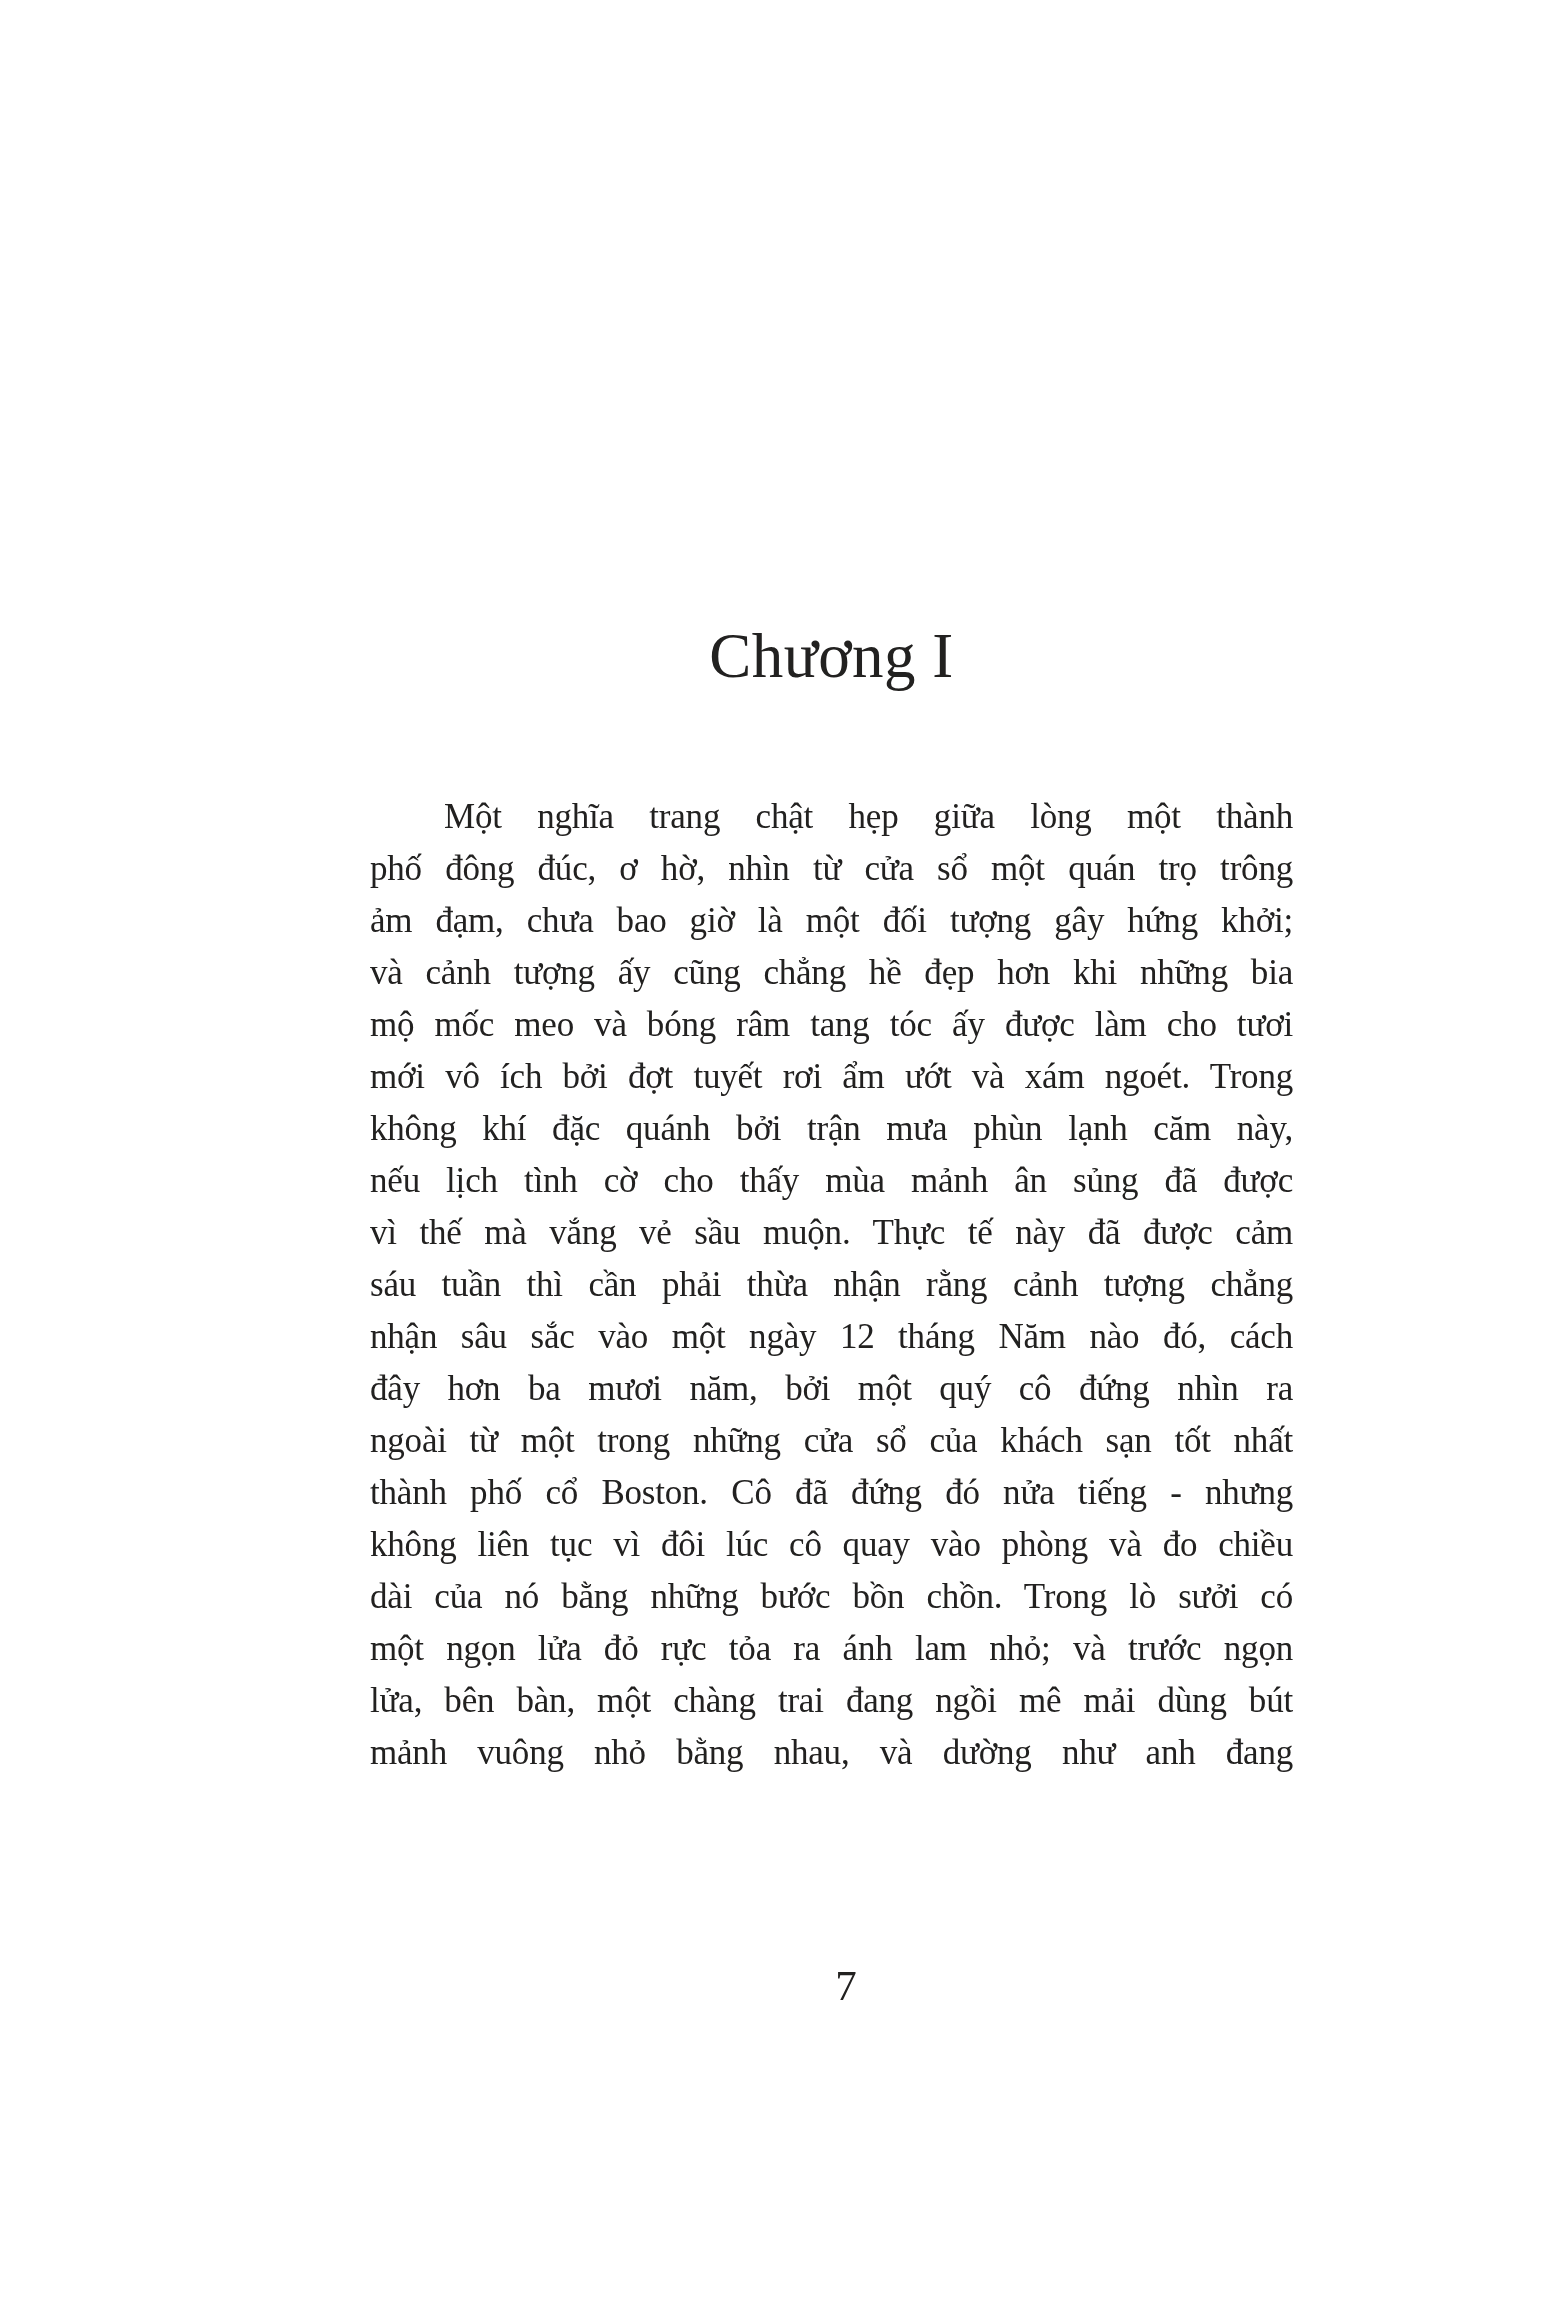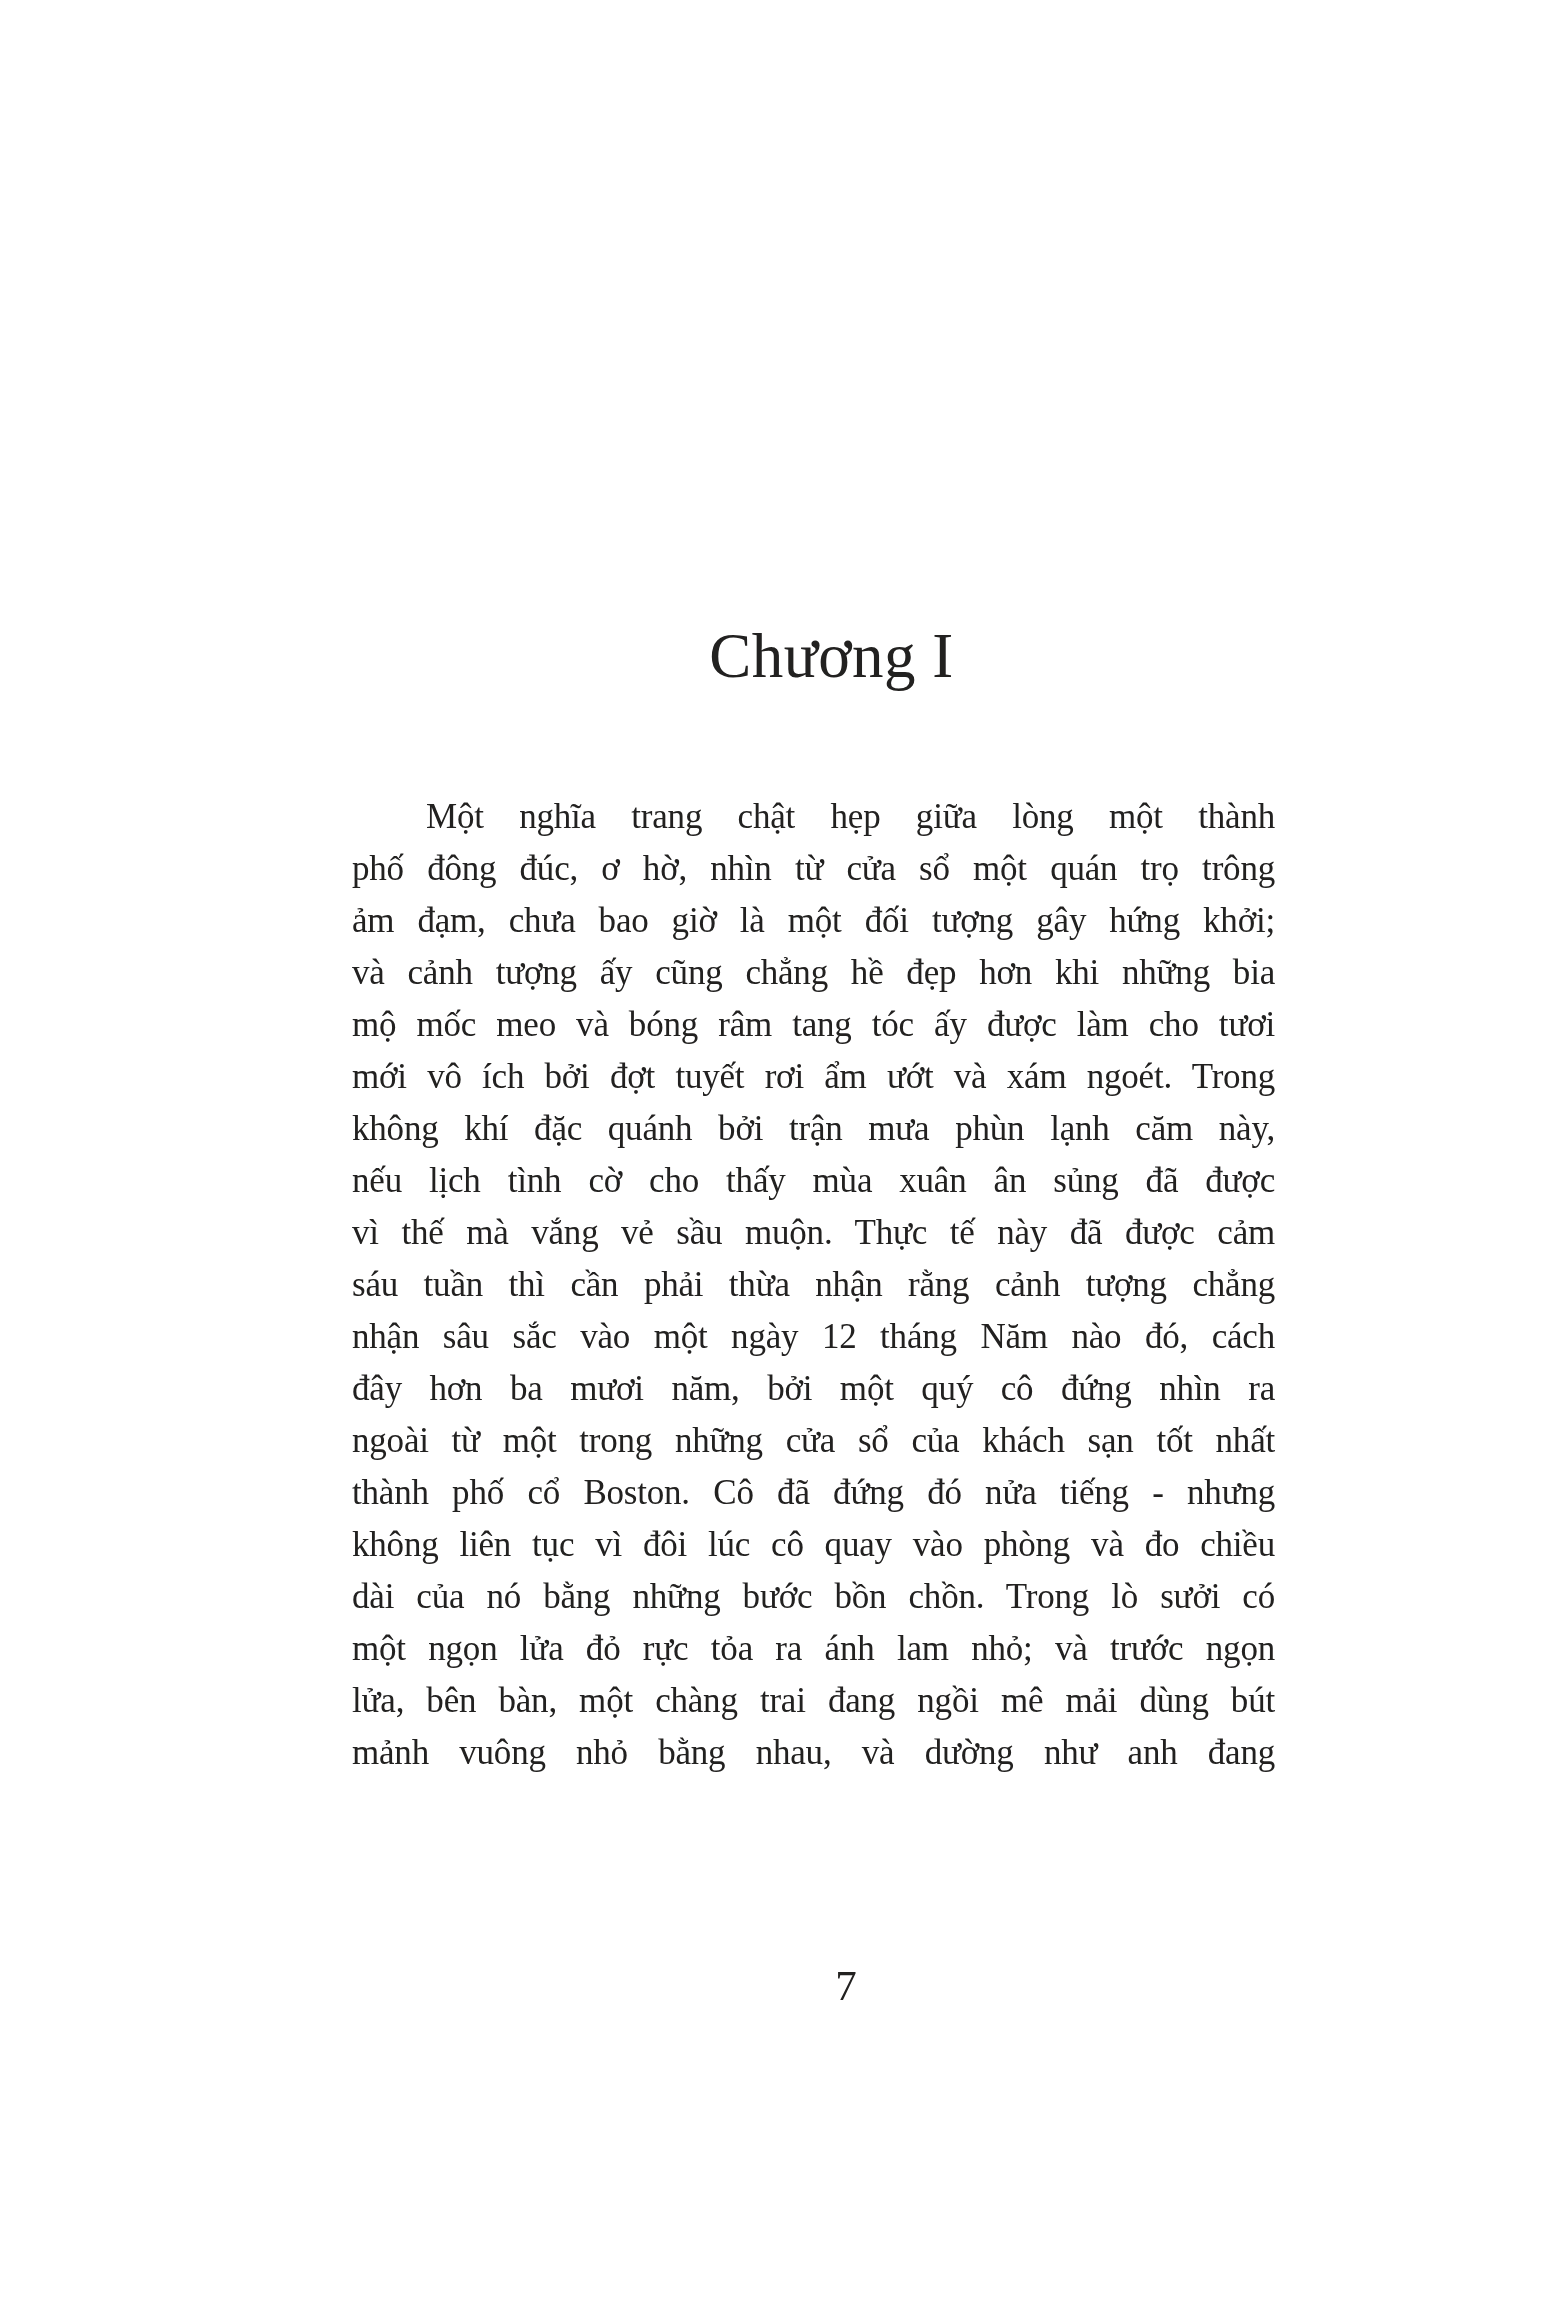--- a/index.html
+++ b/index.html
@@ -23,21 +23,21 @@
     width: 923px;
     text-align: center;
     font-size: 63px;
     line-height: 71px;
     font-weight: 400;
     letter-spacing: 0.5px;
     white-space: nowrap;
   }
   .body-text {
     position: absolute;
-    left: 352px;
+    left: 370px;
     top: 791px;
     width: 923px;
   }
   .body-line {
     font-size: 35px;
     line-height: 52px;
     letter-spacing: -0.2px;
     text-align: justify;
     text-align-last: justify;
     -moz-text-align-last: justify;
@@ -64,21 +64,21 @@
   <div class="chapter-title">Chương I</div>
 
   <div class="body-text">
       <div class="body-line">Một nghĩa trang chật hẹp giữa lòng một thành</div>
       <div class="body-line">phố đông đúc, ơ hờ, nhìn từ cửa sổ một quán trọ trông</div>
       <div class="body-line">ảm đạm, chưa bao giờ là một đối tượng gây hứng khởi;</div>
       <div class="body-line">và cảnh tượng ấy cũng chẳng hề đẹp hơn khi những bia</div>
       <div class="body-line">mộ mốc meo và bóng râm tang tóc ấy được làm cho tươi</div>
       <div class="body-line">mới vô ích bởi đợt tuyết rơi ẩm ướt và xám ngoét. Trong</div>
       <div class="body-line">không khí đặc quánh bởi trận mưa phùn lạnh căm này,</div>
-      <div class="body-line">nếu lịch tình cờ cho thấy mùa xuân ân sủng đã được</div>
+      <div class="body-line">nếu lịch tình cờ cho thấy mùa mảnh ân sủng đã được</div>
       <div class="body-line">vì thế mà vắng vẻ sầu muộn. Thực tế này đã được cảm</div>
       <div class="body-line">sáu tuần thì cần phải thừa nhận rằng cảnh tượng chẳng</div>
       <div class="body-line">nhận sâu sắc vào một ngày 12 tháng Năm nào đó, cách</div>
       <div class="body-line">đây hơn ba mươi năm, bởi một quý cô đứng nhìn ra</div>
       <div class="body-line">ngoài từ một trong những cửa sổ của khách sạn tốt nhất</div>
       <div class="body-line">thành phố cổ Boston. Cô đã đứng đó nửa tiếng - nhưng</div>
       <div class="body-line">không liên tục vì đôi lúc cô quay vào phòng và đo chiều</div>
       <div class="body-line">dài của nó bằng những bước bồn chồn. Trong lò sưởi có</div>
       <div class="body-line">một ngọn lửa đỏ rực tỏa ra ánh lam nhỏ; và trước ngọn</div>
       <div class="body-line">lửa, bên bàn, một chàng trai đang ngồi mê mải dùng bút</div>

